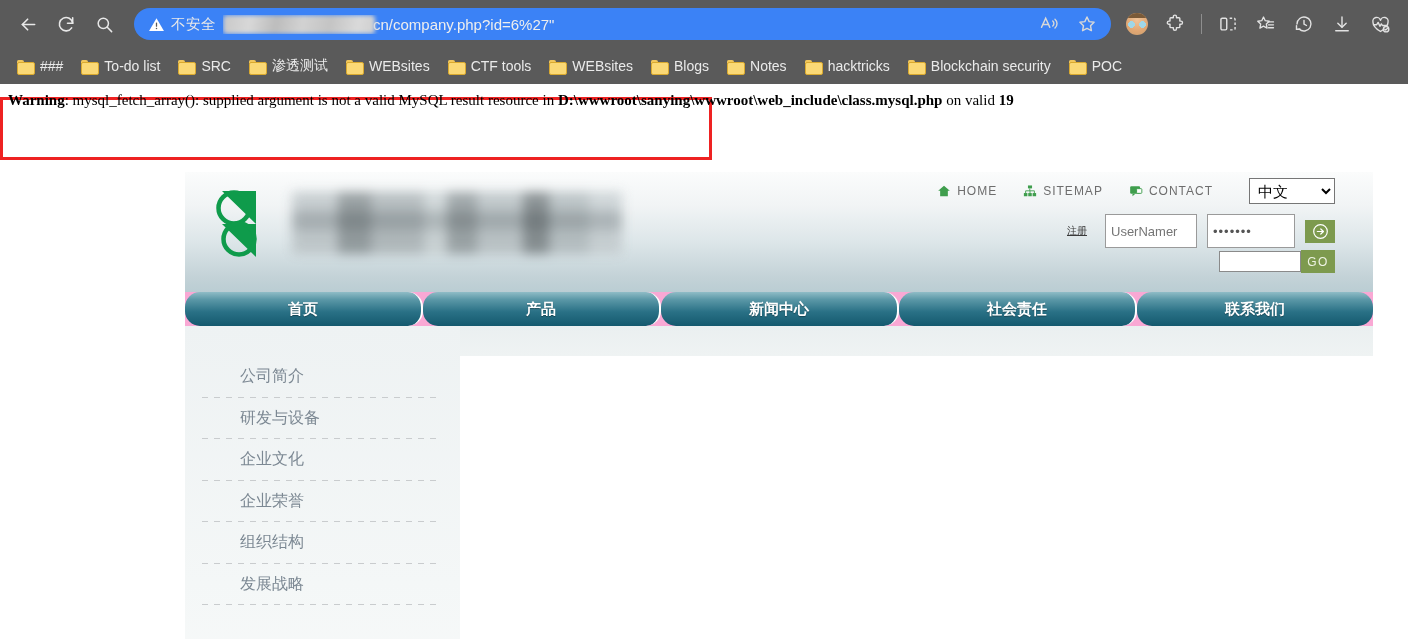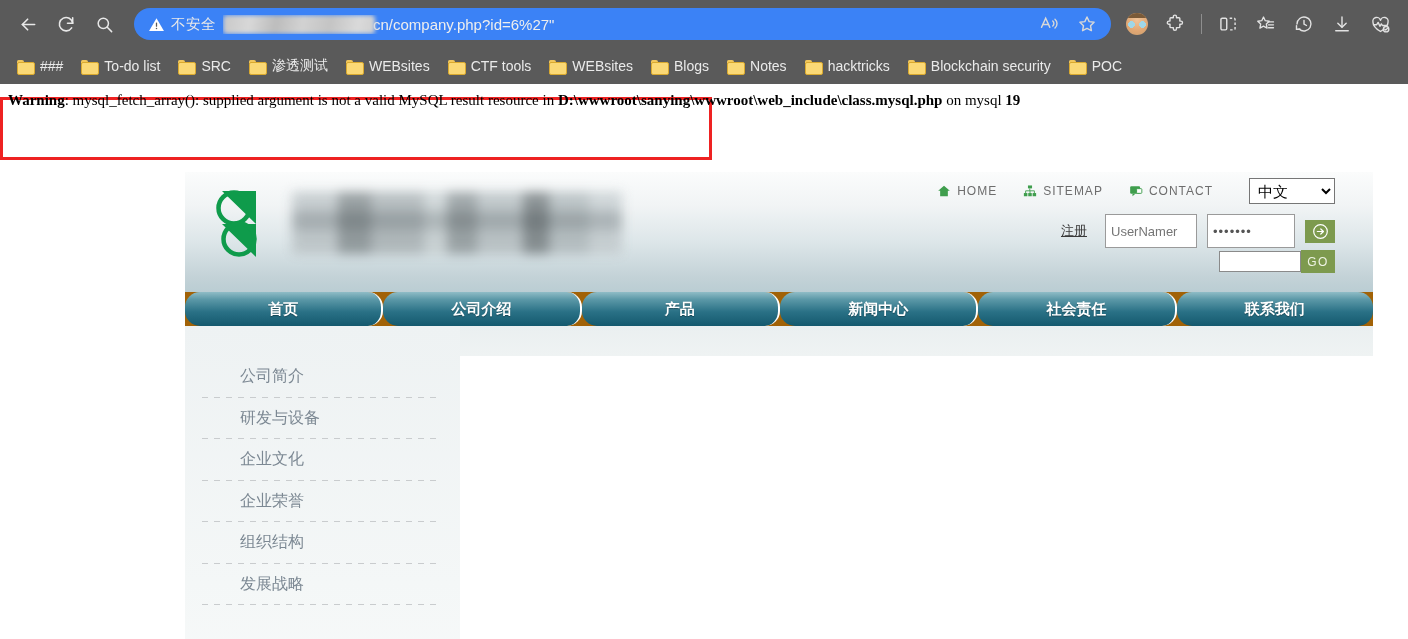--- a/index.html
+++ b/index.html
@@ -97,21 +97,21 @@
     position:absolute; left:8px; top:8px; width:1200px;
     font-family:"Liberation Serif", serif;
     font-size:15px; color:#000000; white-space:nowrap;
   }
   .php-warning-text b { font-weight:bold; }
   .pw-normal { font-weight:normal; }
 
   
   .site {
     position:absolute; left:185px; top:88px; width:1188px; bottom:0;
-    background:#a16207;
+    background:#f9a8d4;
   }
 
   
   .site-header {
     position:relative; height:120px;
     background:linear-gradient(to bottom,#fbfcfc 0%,#f1f4f5 28%,#dde6e9 58%,#c3d2d7 88%,#bacdd3 100%);
   }
 
   .logo-block { position:absolute; left:27px; top:16px; display:flex; align-items:center; }
   .logo-mark { width:74px; height:72px; flex:0 0 auto; }
@@ -135,21 +135,21 @@
     font-family:"Liberation Sans", sans-serif; font-size:15px;
     border:1px solid #767676; background:#ffffff; color:#000;
     padding-left:4px;
   }
 
   .login-row {
     position:absolute; right:38px; top:42px;
     display:flex; align-items:center; gap:10px;
   }
   .reg-link {
-    font-size:13px; color:#3a3a3a; text-decoration:underline; margin-right:8px;
+    font-size:10px; color:#3a3a3a; text-decoration:underline; margin-right:8px;
   }
   .inp {
     height:34px; border:1px solid #9a9a9a; background:#fff;
     font-family:"Liberation Sans", sans-serif; font-size:13px;
     padding:0 5px; color:#888;
   }
   .inp-user { width:92px; }
   .inp-pass { width:88px; letter-spacing:1px; color:#555; }
   .go-arrow {
     width:30px; height:23px; background:#7d9a4e;
@@ -363,21 +363,21 @@
         <span class="folder-ico"></span>
         <span class="bm-label">POC</span>
       </div>
   </div>
 </div>
 
 <div class="viewport">
 
   <div class="php-warning"></div>
   <div class="php-warning-text">
-    <b>Warning</b><span class="pw-normal">: </span><span class="pw-normal">mysql_fetch_array(): supplied argument is not a valid MySQL result resource in </span><b>D:\wwwroot\sanying\wwwroot\web_include\class.mysql.php</b><span class="pw-normal"> on mysql </span><b>19</b>
+    <b>Warning</b><span class="pw-normal">: </span><span class="pw-normal">mysql_fetch_array(): supplied argument is not a valid MySQL result resource in </span><b>D:\wwwroot\sanying\wwwroot\web_include\class.mysql.php</b><span class="pw-normal"> on valid </span><b>19</b>
   </div>
 
   <div class="site">
 
     <div class="site-header">
 
       <div class="logo-block">
         <svg class="logo-mark" viewBox="0 0 74 72">
           <path d="M44 3 H10 L44 36 H10 L44 69 Z" fill="#0f9b4b"></path>
           <circle cx="22" cy="20" r="15.5" fill="none" stroke="#0f9b4b" stroke-width="4.5"></circle>
@@ -431,21 +431,20 @@
       </div>
 
       <div class="search-row">
         <input class="inp inp-search" type="text" value="" style="">
         <div class="btn-go">GO</div>
       </div>
     </div>
 
     <div class="site-nav">
       <div class="nav-item">首页</div>
-      <div class="nav-item">公司介绍</div>
       <div class="nav-item">产品</div>
       <div class="nav-item">新闻中心</div>
       <div class="nav-item">社会责任</div>
       <div class="nav-item">联系我们</div>
     </div>
 
     <div class="site-body">
       <div class="body-band"></div>
       <div class="content-panel"></div>
       <div class="sidebar">

